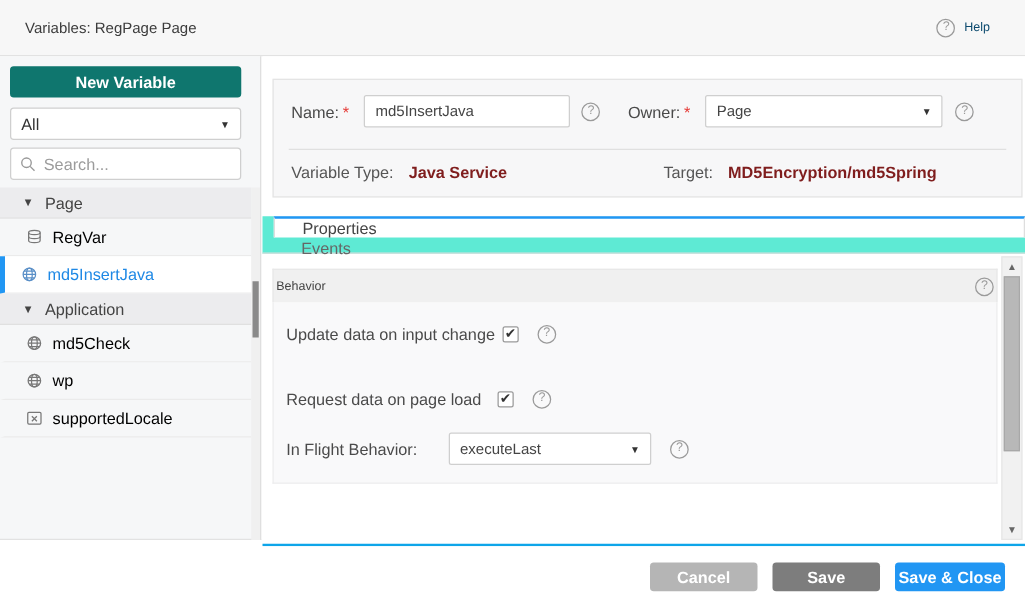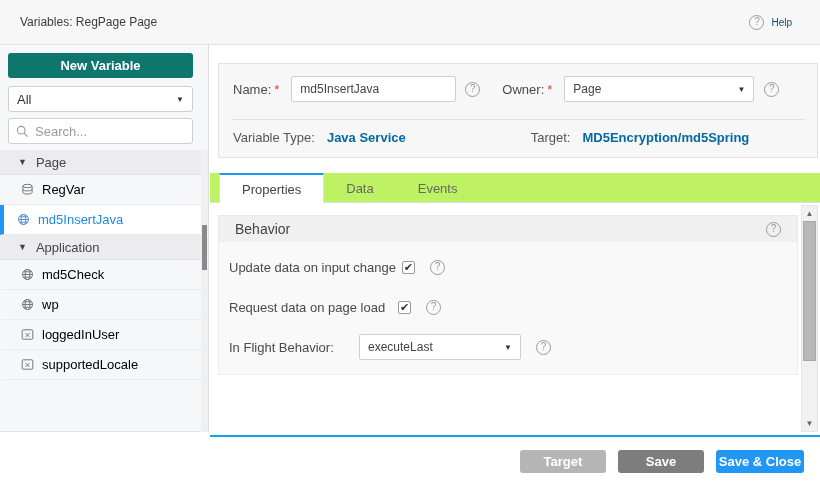--- a/index.html
+++ b/index.html
@@ -91,43 +91,44 @@
     font-family:"Liberation Sans", sans-serif; outline:none;
   }
   .sel-box {
     height:26px; border:1px solid #cfcfcf; border-radius:2px; background:#fff;
     display:flex; align-items:center; justify-content:space-between;
     padding:0 8px; font-size:12px; color:#444; cursor:pointer;
   }
   .form-divider { position:absolute; left:12px; right:12px; top:55px; border-top:1px solid #e0e0e0; }
   .form-row2 { position:absolute; left:14px; top:66px; width:572px; display:flex; }
   .ro-label { color:#555; }
-  .ro-value { color:#0369a1; font-weight:bold; margin-left:12px; }
+  .ro-value { color:#7f1d1d; font-weight:bold; margin-left:12px; }
   
   .tabbar {
     position:absolute; left:0; top:128px; width:610px; height:30px;
-    background:#bef264; border-bottom:1px solid #dedede; display:flex; align-items:stretch;
+    background:#5eead4; border-bottom:1px solid #dedede; display:flex; align-items:stretch;
     padding-left:9px;
+    flex-direction:column;
   }
   .tab {
     display:flex; align-items:center; padding:0 22px; color:#666; cursor:pointer;
     border-top:2px solid transparent;
   }
   .tab.active {
     background:#fff; color:#444; border-top:2px solid #2196f3;
     border-left:1px solid #dedede; border-right:1px solid #dedede;
     margin-bottom:-1px;
   }
   
   .scrollpane { position:absolute; left:8px; top:170px; width:580px; }
   .section { margin-bottom:8px; }
   .section-header {
     height:27px; background:#f0f0f0; border:1px solid #e8e8e8; border-bottom:none;
     display:flex; align-items:center; justify-content:space-between;
-    padding:0 16px; color:#444; font-size:14px;
+    padding:0 2px; color:#444; font-size:10px;
   }
   .section-body { background:#f9f9fa; border:1px solid #ededee; border-top:none; padding:10px 10px 14px 10px; }
   .prop-row { display:flex; align-items:center; min-height:26px; margin-top:10px; }
   .prop-row:first-child { margin-top:2px; }
   .prop-label { color:#4a4a4a; }
   .checkbox {
     width:13px; height:13px; border:1px solid #9a9a9a; background:#fff; border-radius:2px;
     display:inline-flex; align-items:center; justify-content:center;
     font-size:11px; color:#333; margin-left:6px; cursor:pointer; line-height:1;
   }
@@ -243,29 +244,20 @@
             <circle cx="6.5" cy="6.5" r="5" fill="none" stroke="#777" stroke-width="1"></circle>
             <ellipse cx="6.5" cy="6.5" rx="2.3" ry="5" fill="none" stroke="#777" stroke-width="1"></ellipse>
             <line x1="1.5" y1="6.5" x2="11.5" y2="6.5" stroke="#777" stroke-width="1"></line>
             <line x1="2.3" y1="3.8" x2="10.7" y2="3.8" stroke="#777" stroke-width="1"></line>
             <line x1="2.3" y1="9.2" x2="10.7" y2="9.2" stroke="#777" stroke-width="1"></line>
           </svg>
       </span>
       <span class="tlabel">wp</span>
     </div>
 
-    <div class="tree-item">
-      <span class="ticon">
-        <svg width="13" height="13" viewBox="0 0 13 13">
-            <rect x="1.2" y="1.8" width="10.6" height="9.4" rx="1" fill="none" stroke="#777" stroke-width="1"></rect>
-            <path d="M4.5 5 l4 4 M8.5 5 l-4 4" stroke="#777" stroke-width="1" fill="none"></path>
-          </svg>
-      </span>
-      <span class="tlabel">loggedInUser</span>
-    </div>
 
     <div class="tree-item">
       <span class="ticon">
         <svg width="13" height="13" viewBox="0 0 13 13">
             <rect x="1.2" y="1.8" width="10.6" height="9.4" rx="1" fill="none" stroke="#777" stroke-width="1"></rect>
             <path d="M4.5 5 l4 4 M8.5 5 l-4 4" stroke="#777" stroke-width="1" fill="none"></path>
           </svg>
       </span>
       <span class="tlabel">supportedLocale</span>
     </div>
@@ -299,38 +291,37 @@
     <div class="form-row2">
       <span class="ro-label">Variable Type:</span>
       <span class="ro-value">Java Service</span>
       <span class="ro-label" style="margin-left:125px;">Target:</span>
       <span class="ro-value">MD5Encryption/md5Spring</span>
     </div>
   </div>
 
   <div class="tabbar">
     <div class="tab active">Properties</div>
-    <div class="tab">Data</div>
     <div class="tab">Events</div>
   </div>
 
   <div class="scrollpane">
 
     <div class="section">
       <div class="section-header">
         <span>Behavior</span>
         <span class="qicon"></span>
       </div>
       <div class="section-body">
         <div class="prop-row">
           <span class="prop-label">Update data on input change</span>
           <span class="checkbox checked"></span>
           <span class="qicon row-help"></span>
         </div>
-        <div class="prop-row" style="margin-top:14px;">
+        <div class="prop-row" style="margin-top:26px;">
           <span class="prop-label" style="width:169px;">Request data on page load</span>
           <span class="checkbox" style="margin-left:0;">
               <span style="font-size:11px;">✔</span>
             </span>
           <span class="qicon row-help"></span>
         </div>
         <div class="prop-row" style="margin-top:14px;">
           <span class="prop-label lbl-col">In Flight Behavior:</span>
           <div class="sel-box inline-sel">
             <span>executeLast</span>
@@ -344,16 +335,16 @@
   </div>
 
   <div class="main-scrollbar">
     <span class="sb-arrow">▲</span>
     <div class="main-scroll-thumb"></div>
     <span class="sb-arrow">▼</span>
   </div>
 </div>
 
 <div class="footer">
-  <button class="footer-btn btn-cancel">Target</button>
+  <button class="footer-btn btn-cancel">Cancel</button>
   <button class="footer-btn btn-save">Save</button>
   <button class="footer-btn btn-saveclose">Save &amp; Close</button>
 </div>
 
 </body></html>

